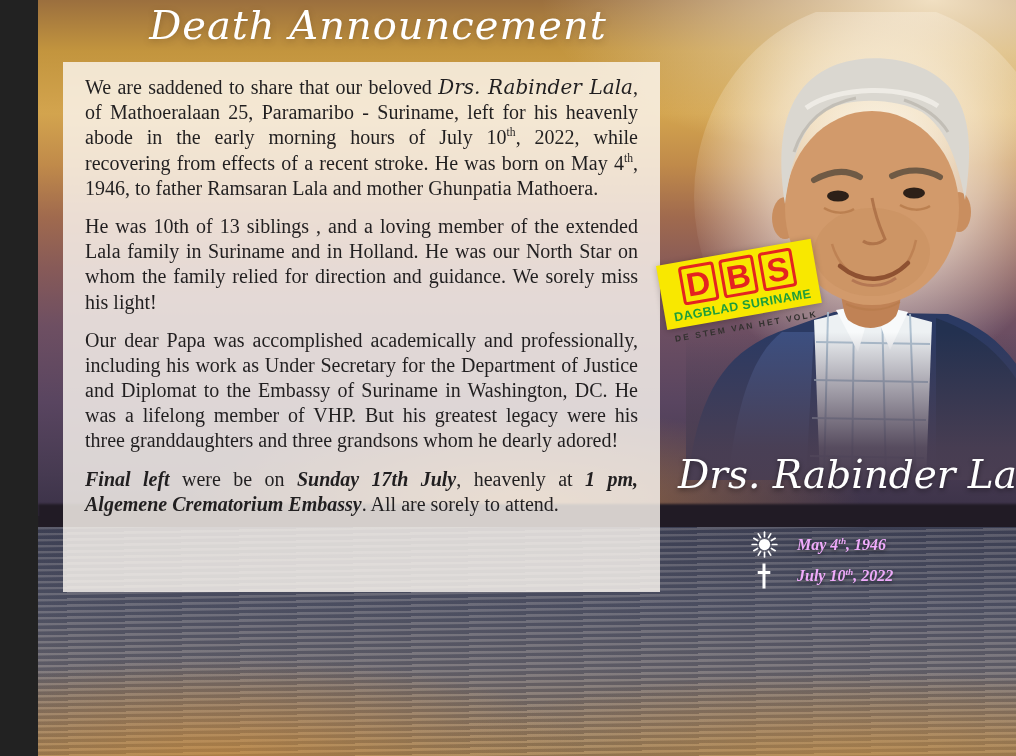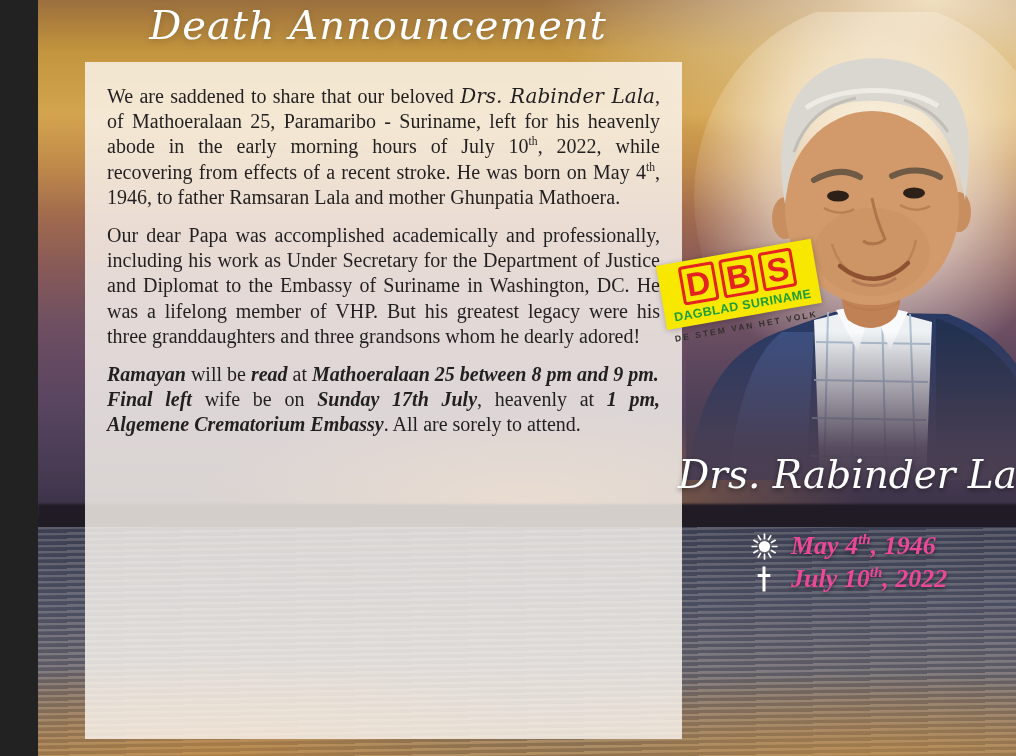--- a/index.html
+++ b/index.html
@@ -33,22 +33,22 @@
   
   .title{
     position:absolute; left:110px; top:2px; width:460px; margin:0;
     text-align:center; color:#ffffff; font-weight:normal;
     font-family:"DejaVu Serif",serif; font-style:italic;
     font-size:40px; letter-spacing:1px;
     text-shadow:0 2px 6px rgba(100,70,30,0.35);
   }
   
   .panel{
-    position:absolute; left:47px; top:62px; width:597px; height:677px;
-    box-sizing:border-box; padding:22px 22px 10px;
+    position:absolute; left:25px; top:62px; width:597px; height:530px;
+    box-sizing:border-box; padding:13px 22px 10px;
     background:rgba(251,247,240,0.82);
   }
   .para{
     margin:0 0 13px; color:#211f20; font-size:20px; line-height:1.26;
     text-align:justify;
   }
   .para.tight{ margin:0; }
   .script{ font-family:"DejaVu Serif",serif; font-style:italic; }
   .sup{ vertical-align:super; font-size:0.58em; line-height:0; }
   .bi{ font-weight:bold; font-style:italic; }
@@ -76,23 +76,23 @@
     font-weight:700; font-size:8.5px; letter-spacing:2.1px; white-space:nowrap;
   }
   
   .memorial-name{
     position:absolute; left:640px; top:452px; width:372px; text-align:center;
     color:#ffffff; font-family:"DejaVu Serif",serif; font-style:italic;
     font-size:39px; text-shadow:0 2px 5px rgba(0,0,0,0.45); white-space:nowrap;
   }
   .dates{ position:absolute; left:712px; top:531px; }
   .date-row{
-    display:flex; align-items:center; gap:13px; margin-bottom:3px;
-    color:#ec4899; font-family:"Liberation Serif",serif;
-    font-weight:bold; font-style:italic; font-size:26px;
+    display:flex; align-items:center; gap:19px; margin-bottom:3px;
+    color:#f0abfc; font-family:"Liberation Serif",serif;
+    font-weight:bold; font-style:italic; font-size:16px;
     text-shadow:0 2px 4px rgba(0,0,0,0.5); white-space:nowrap;
   }
   .date-icon{ width:28px; display:flex; justify-content:center; align-items:center; }
 </style>
 </head>
 <body>
 
 <div class="card">
 
   <div class="bg-sky"></div>
@@ -150,23 +150,23 @@
     <path d="M154 254 C176 272 202 271 222 251" stroke="#8e5131" stroke-width="4.5" stroke-linecap="round" fill="none"></path>
     <path d="M166 268 C180 276 198 275 210 266" stroke="#a96b4b" stroke-width="3" fill="none" opacity="0.7"></path>
     <path d="M160 292 C178 300 198 300 214 290" stroke="#b5794a" stroke-width="2" fill="none" opacity="0.6"></path>
     <rect x="0" y="320" width="368" height="148" fill="url(#fade)"></rect>
   </svg>
 
   <h1 class="title">Death Announcement</h1>
 
   <div class="panel">
     <p class="para"><span>We are saddened to share that our beloved </span><span class="script">Drs. Rabinder Lala</span><span>, of Mathoeralaan 25, Paramaribo - Suriname, left for his heavenly abode in the early morning hours of July 10</span><span class="sup">th</span><span>, 2022, while recovering from effects of a recent stroke. He was born on May 4</span><span class="sup">th</span><span>, 1946, to father Ramsaran Lala and mother Ghunpatia Mathoera.</span></p>
+    <p class="para"><span>He was 10th of 13 siblings , and a loving member of the extended Lala family in Suriname and in Holland. He was our North Star on whom the family relied for direction and guidance. We sorely miss his light!</span></p>
     <p class="para"><span>Our dear Papa was accomplished academically and professionally, including his work as Under Secretary for the Department of Justice and Diplomat to the Embassy of Suriname in Washington, DC. He was a lifelong member of VHP. But his greatest legacy were his three granddaughters and three grandsons whom he dearly adored!</span></p>
-    <p class="para tight"><span class="bi">Ramayan</span><span> will be </span><span class="bi">read</span><span> at </span><span class="bi">Mathoeralaan 25 between 8 pm and 9 pm.</span></p>
-    <p class="para tight"><span class="bi">Final left</span><span> wife be on </span><span class="bi">Sunday 17th July</span><span>, heavenly at </span><span class="bi">1 pm,</span><span> </span><span class="bi">Algemene Crematorium Embassy</span><span>. All are sorely to attend.</span></p>
+    <p class="para tight"><span class="bi">Final left</span><span> were be on </span><span class="bi">Sunday 17th July</span><span>, heavenly at </span><span class="bi">1 pm,</span><span> </span><span class="bi">Algemene Crematorium Embassy</span><span>. All are sorely to attend.</span></p>
   </div>
 
   <div class="dbs">
     <div class="dbs-box">
       <div class="dbs-letters">
         <span class="dbs-letter">D</span>
         <span class="dbs-letter">B</span>
         <span class="dbs-letter">S</span>
       </div>
       <div class="dbs-name">DAGBLAD SURINAME</div>

